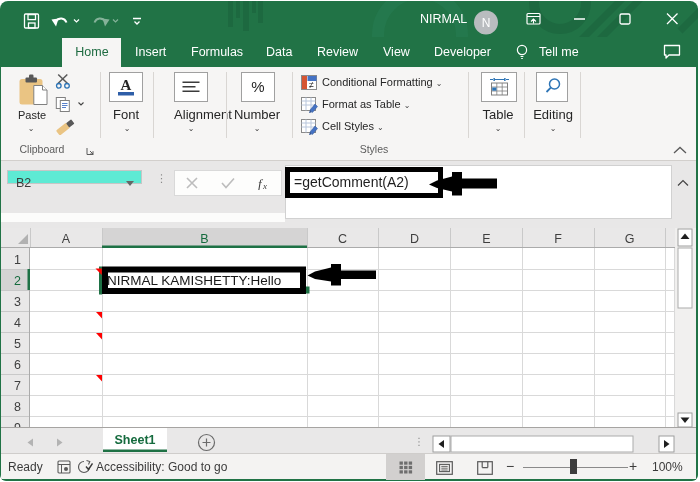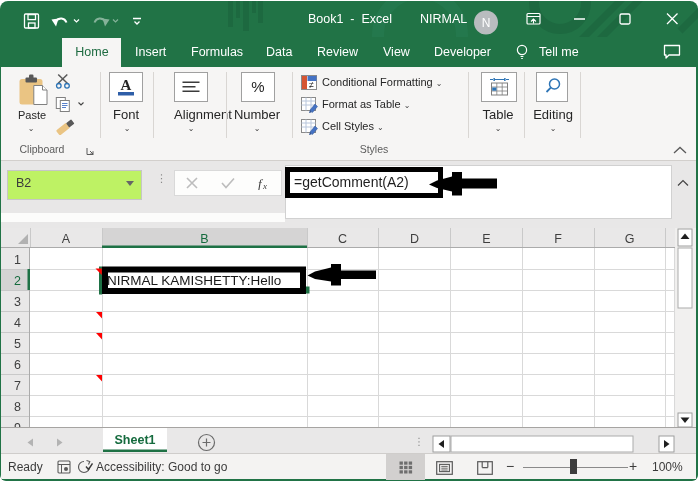--- a/index.html
+++ b/index.html
@@ -69,21 +69,20 @@
         <line x1="527" y1="15.5" x2="540" y2="15.5"></line>
         <path d="M531 20.5 L533.5 18 L536 20.5 M533.5 18 L533.5 22.5" stroke-width="1.1"></path>
       </g>
 
       <line x1="574" y1="18" x2="585" y2="18" stroke="#fff" stroke-width="1.3"></line>
 
       <rect x="620" y="13" width="10" height="10" rx="1.5" stroke="#fff" stroke-width="1.3" fill="none"></rect>
 
       <path d="M667 12.5 L677.5 23 M677.5 12.5 L667 23" stroke="#fff" stroke-width="1.3" fill="none"></path>
     </svg>
-    <div class="abs" style="left:280px;top:11px;width:140px;text-align:center;color:#fff;font-size:12.5px;">Book1&nbsp; -&nbsp; Excel</div>
     <div class="abs" style="left:420px;top:11px;width:50px;color:#fff;font-size:12.5px;">NIRMAL</div>
   </div>
   <div class="abs" id="menubar">
     <div class="abs" style="left:62px;top:0.5px;width:59px;height:30.5px;background:#f6f5f4;"></div>
     <div class="mitem" style="left:19px;margin-top:28px;">File</div>
     <div class="mitem" style="left:62px;width:60px;text-align:center;color:#1e6b41;">Home</div>
     <div class="mitem" style="left:135px;">Insert</div>
     <div class="mitem" style="left:191px;">Formulas</div>
     <div class="mitem" style="left:266px;">Data</div>
     <div class="mitem" style="left:317px;">Review</div>
@@ -200,21 +199,21 @@
     <div class="blabel" style="left:522px;">Editing</div>
     <div class="chev" style="left:522px;">⌄</div>
     <div class="sep" style="left:579px;"></div>
     <svg class="abs" style="left:672px;top:79px" width="14" height="8" viewBox="0 0 14 8">
       <path d="M1 7 L7 1.5 L13 7" stroke="#5c5c5c" stroke-width="1.3" fill="none"></path>
     </svg>
   </div>
   <div class="abs" id="fbar">
     <div class="abs" style="left:0px;top:52px;width:284px;height:9px;background:#fcfcfb;"></div>
     <div class="abs" style="left:284px;top:4px;width:387px;height:54px;background:#fff;border:1px solid #d1d1d1;"></div>
-    <div class="abs" style="left:6px;top:9px;width:135px;height:30px;background:#bef264;border:1px solid #c6c6c6;font-size:12.5px;color:#3b3b3b;line-height:24px;padding-left:8px;">B2</div>
+    <div class="abs" style="left:6px;top:9px;width:135px;height:14px;background:#5eead4;border:1px solid #c6c6c6;font-size:12.5px;color:#3b3b3b;line-height:24px;padding-left:8px;">B2</div>
     <svg class="abs" style="left:124px;top:19px" width="10" height="7" viewBox="0 0 10 7">
         <path d="M1 1 L5 6 L9 1 Z" fill="#666"></path>
       </svg>
     <div class="abs" style="left:155px;top:14px;width:3px;height:18px;color:#8a8a8a;font-size:11px;line-height:6px;">⋮</div>
     <div class="abs" style="left:173px;top:9px;width:108px;height:26px;background:#fdfdfc;border:1px solid #d9d9d9;"></div>
     <svg class="abs" style="left:185px;top:16px" width="90" height="13" viewBox="0 0 90 13">
       <path d="M1 1 L11 11 M11 1 L1 11" stroke="#bdbdbd" stroke-width="1.6"></path>
       <path d="M36 6 L40 10.5 L48 1.5" stroke="#bdbdbd" stroke-width="1.6" fill="none"></path>
       <text x="72" y="11" font-size="13" font-style="italic" font-family="Liberation Serif" fill="#3d3d3d">f</text>
       <text x="77" y="11.5" font-size="9" font-style="italic" font-family="Liberation Serif" fill="#3d3d3d">x</text>

